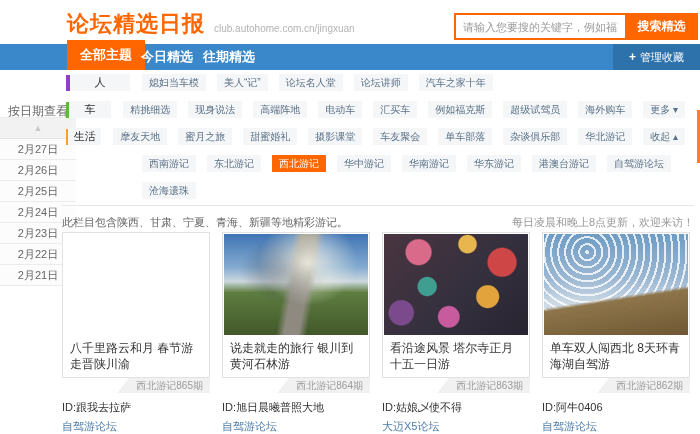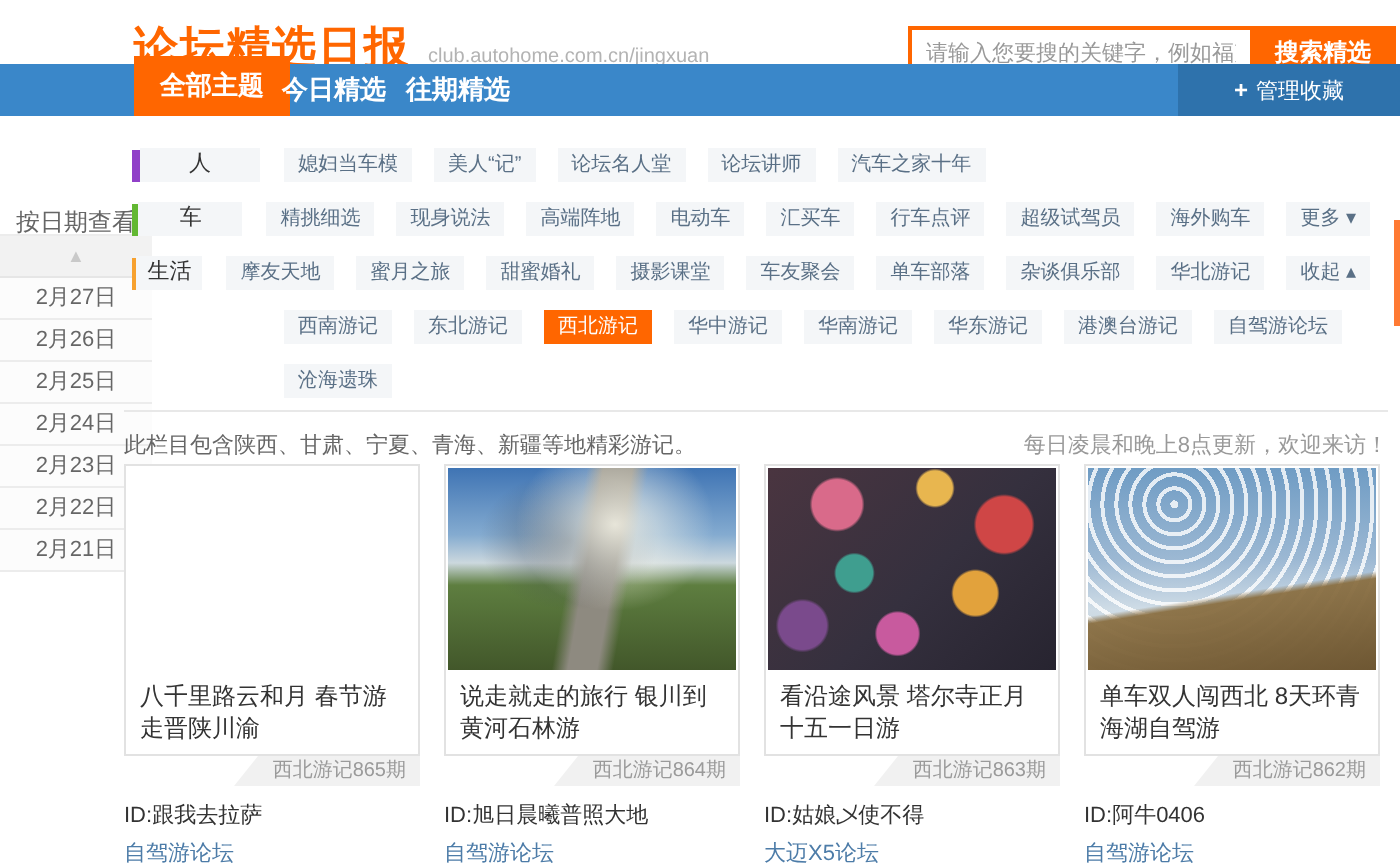--- a/index.html
+++ b/index.html
@@ -9,25 +9,25 @@
 
   
   .logo { position:absolute; left:67px; top:9px; font-size:22px; font-weight:bold; color:#ff6600; letter-spacing:1px; }
   .logo-url { position:absolute; left:214px; top:23px; font-size:10px; color:#b3b3b3; }
   .search { position:absolute; right:2px; top:13px; display:flex; height:27px; }
   .search-input { width:171px; height:27px; border:2px solid #ff6600; border-right:none; padding:0 7px; font-size:11px; color:#888; outline:none; }
   .search-input::placeholder { color:#999; }
   .search-btn { width:73px; height:27px; background:#ff6600; color:#fff; border:none; font-size:12px; font-weight:bold; cursor:pointer; font-family:inherit; }
 
   
-  .nav { position:absolute; left:0; top:32px; width:700px; height:26px; background:#3a87c9; }
+  .nav { position:absolute; left:0; top:44px; width:700px; height:26px; background:#3a87c9; }
   .tab-active { position:absolute; left:67px; top:-4px; height:30px; line-height:30px; background:#ff6600; color:#fff; font-size:13px; font-weight:bold; padding:0 13px; cursor:pointer; }
   .tab { position:absolute; top:0; height:26px; line-height:26px; color:#fff; font-size:13px; font-weight:bold; cursor:pointer; }
   .tab2 { left:141px;text-align:right; } .tab3 { left:203px; }
-  .manage { position:absolute; right:0; top:0; height:26px; line-height:26px; background:#2e72ac; color:#fff; font-size:11px; padding:0 28px; cursor:pointer; }
+  .manage { position:absolute; right:0; top:0; height:26px; line-height:26px; background:#2e72ac; color:#fff; font-size:11px; padding:0 16px; cursor:pointer; }
   .plus { font-size:12px; font-weight:bold; margin-right:4px; }
 
   
   .sb-title { position:absolute; left:8px; top:103px; font-size:12px; color:#666; }
   .date-list { position:absolute; left:0; top:117px; width:76px; border-top:1px solid #ececec; }
   .date-arrow { height:21px; line-height:21px; text-align:center; background:#f2f2f2; color:#c9c9c9; font-size:9px; border-bottom:1px solid #e6e6e6; cursor:pointer; }
   .date-item { height:21px; line-height:21px; text-align:center; background:#fcfcfc; border-bottom:1px solid #ececec; font-size:11px; color:#666; cursor:pointer; }
 
   
   .cats { position:absolute; left:66px; top:74px; width:630px; }
@@ -126,21 +126,21 @@
       <a class="pill">汽车之家十年</a>
     </div>
     <div class="cat-row">
       <span class="cat-bar bar-car"></span>
       <span class="cat-label">车</span>
       <a class="pill">精挑细选</a>
       <a class="pill">现身说法</a>
       <a class="pill">高端阵地</a>
       <a class="pill">电动车</a>
       <a class="pill">汇买车</a>
-      <a class="pill">行车点评</a>
+      <a class="pill">例如福克斯</a>
       <a class="pill">超级试驾员</a>
       <a class="pill">海外购车</a>
       <a class="pill">更多 ▾</a>
     </div>
     <div class="cat-row">
       <span class="cat-bar bar-life"></span>
       <span class="cat-label">生活</span>
       <a class="pill">摩友天地</a>
       <a class="pill">蜜月之旅</a>
       <a class="pill">甜蜜婚礼</a>

